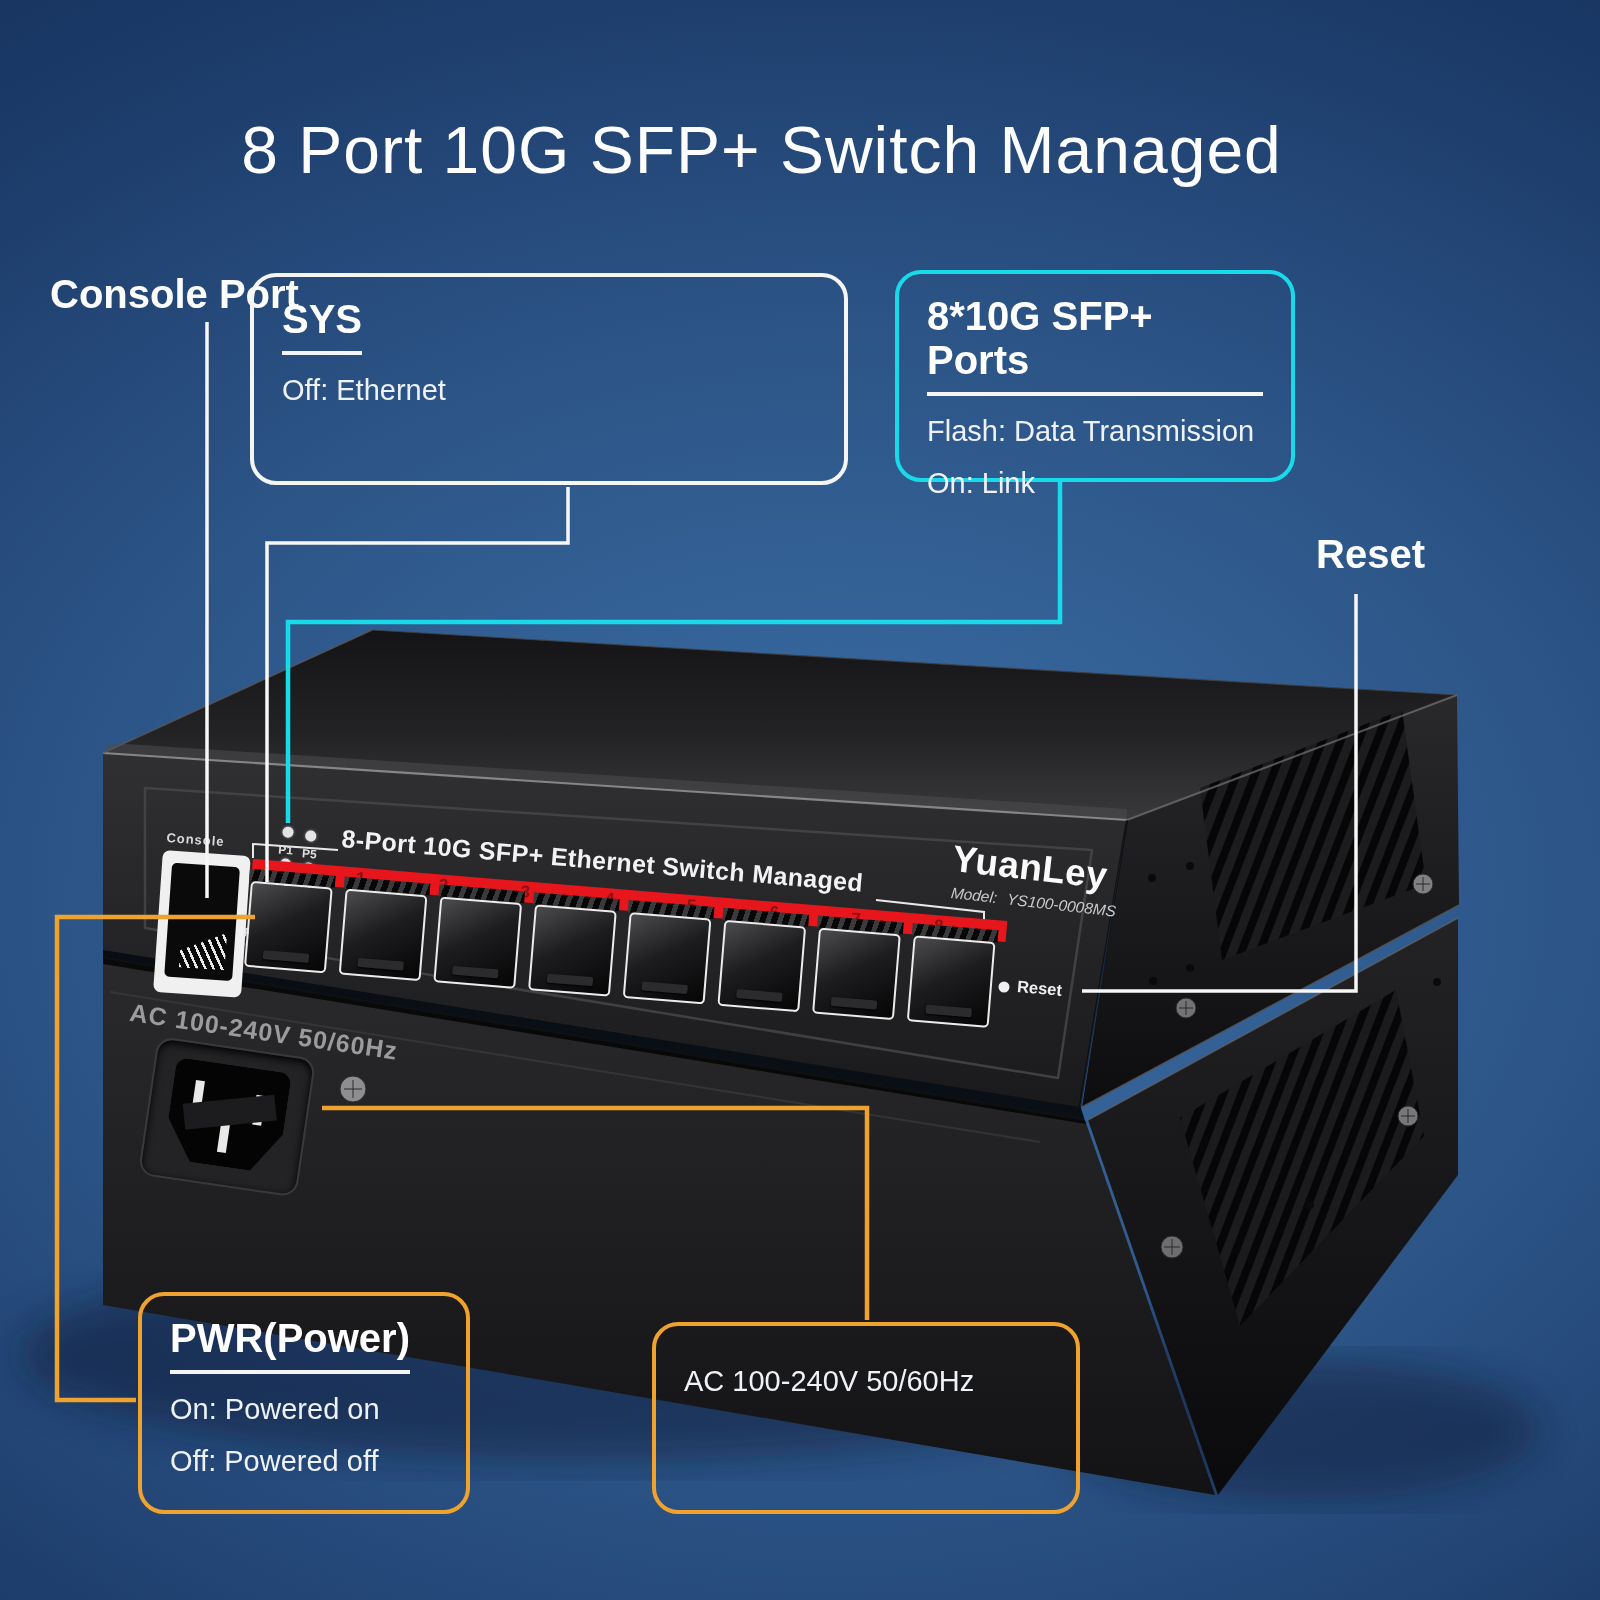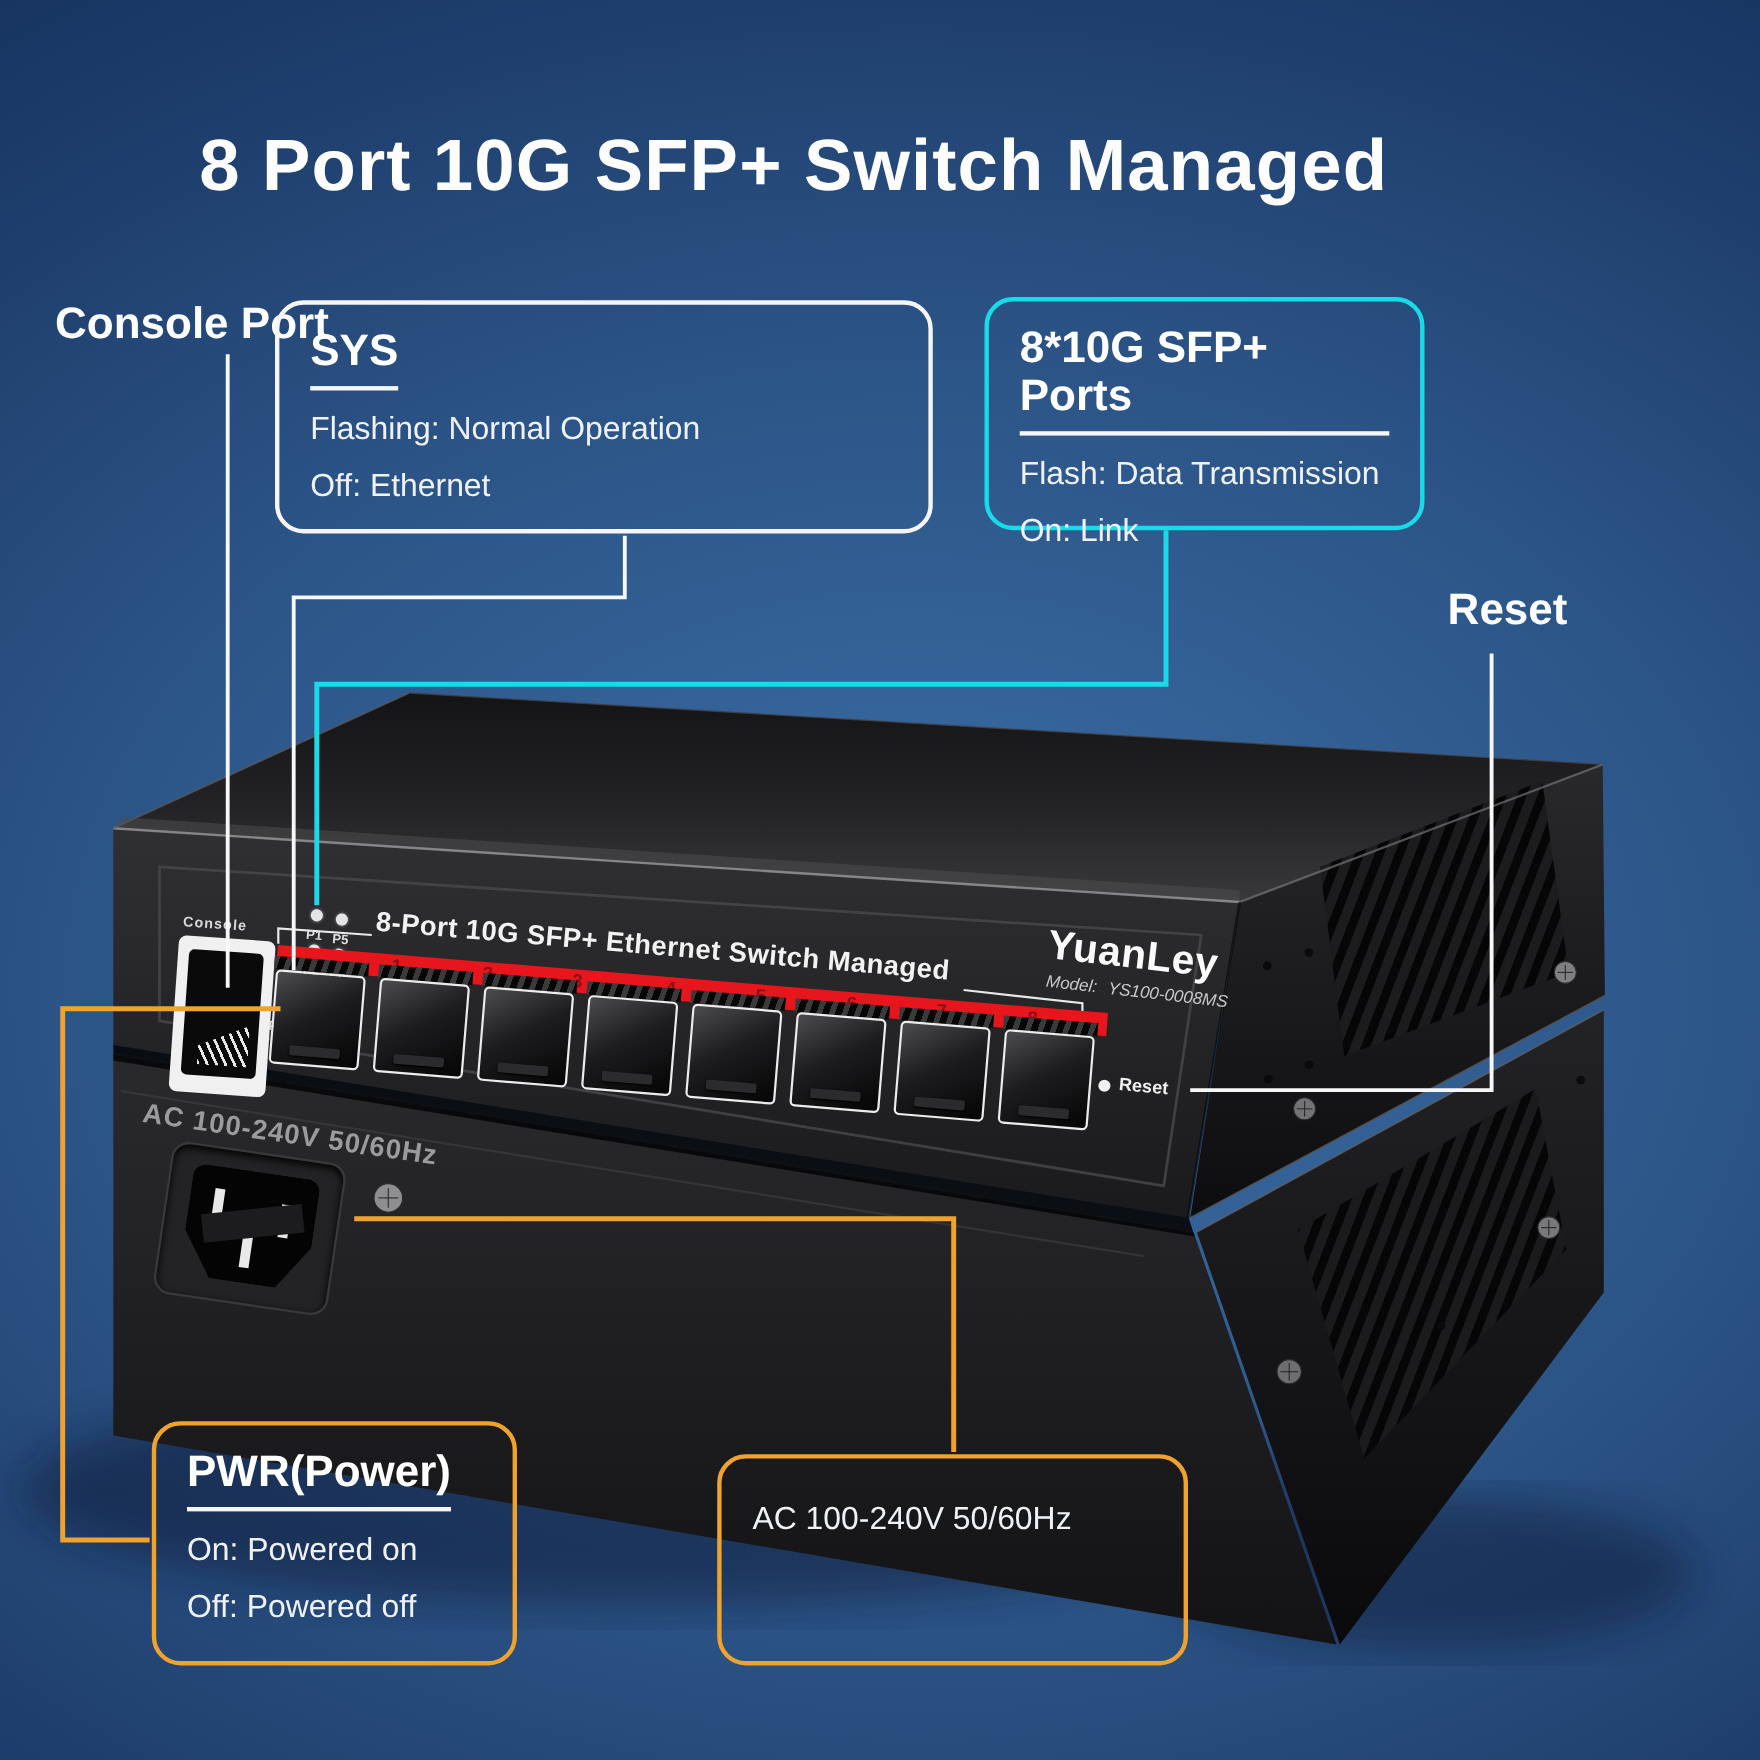--- a/index.html
+++ b/index.html
@@ -3,21 +3,21 @@
 <meta charset="utf-8">
 <style>
   html,body{margin:0;padding:0;background:#0e2344;}
   .stage{position:relative;width:1600px;height:1600px;overflow:hidden;
     font-family:"Liberation Sans",sans-serif;
     background:radial-gradient(115% 85% at 52% 56%, #3c70a9 0%, #2c5486 42%, #1b3a68 72%, #122a50 100%);}
   .abs{position:absolute;}
   svg.layer{position:absolute;left:0;top:0;}
   
   .title{left:0;top:112px;width:1443px;text-align:center;color:#fdfdfd;
-    font-size:66px;font-weight:700;letter-spacing:1px;}
+    font-size:66px;font-weight:400;letter-spacing:1px;padding-left:40px;}
   
   .co-label{color:#fcfcfc;font-size:40px;font-weight:800;}
   .co-box{border:4px solid #f5f5f5;border-radius:26px;box-sizing:border-box;padding:20px 28px;}
   .co-box.cyan{border-color:#17dbe9;}
   .co-box.orange{border-color:#f0a22e;}
   .co-heading{display:inline-block;color:#fff;font-size:40px;font-weight:800;
     border-bottom:4px solid #f5f5f5;padding-bottom:10px;line-height:1.1;}
   .co-line{color:#eef2f7;font-size:29px;margin-top:19px;}
   
   .panel-title{color:#f2f2f2;font-size:25px;font-weight:bold;letter-spacing:.4px;
@@ -262,21 +262,20 @@
     <polyline points="255,917 57,917 57,1400 136,1400" fill="none" stroke="#f0a22e" stroke-width="4.5"></polyline>
     <polyline points="322,1108 867,1108 867,1320" fill="none" stroke="#f0a22e" stroke-width="4.5"></polyline>
   </svg>
 
   <div class="abs title">8 Port 10G SFP+ Switch Managed</div>
 
   <div class="abs co-label" style="left:50px;top:272px;">Console Port</div>
 
   <div class="abs co-box" style="left:250px;top:273px;width:598px;height:212px;">
     <div class="co-heading">SYS</div>
-    <div class="co-line">Flashing: Normal Operation</div>
     <div class="co-line">Off: Ethernet</div>
   </div>
 
   <div class="abs co-box cyan" style="left:895px;top:270px;width:400px;height:212px;">
     <div class="co-heading">8*10G SFP+ Ports</div>
     <div class="co-line">Flash: Data Transmission</div>
     <div class="co-line">On: Link</div>
   </div>
 
   <div class="abs co-label" style="left:1316px;top:532px;">Reset</div>

